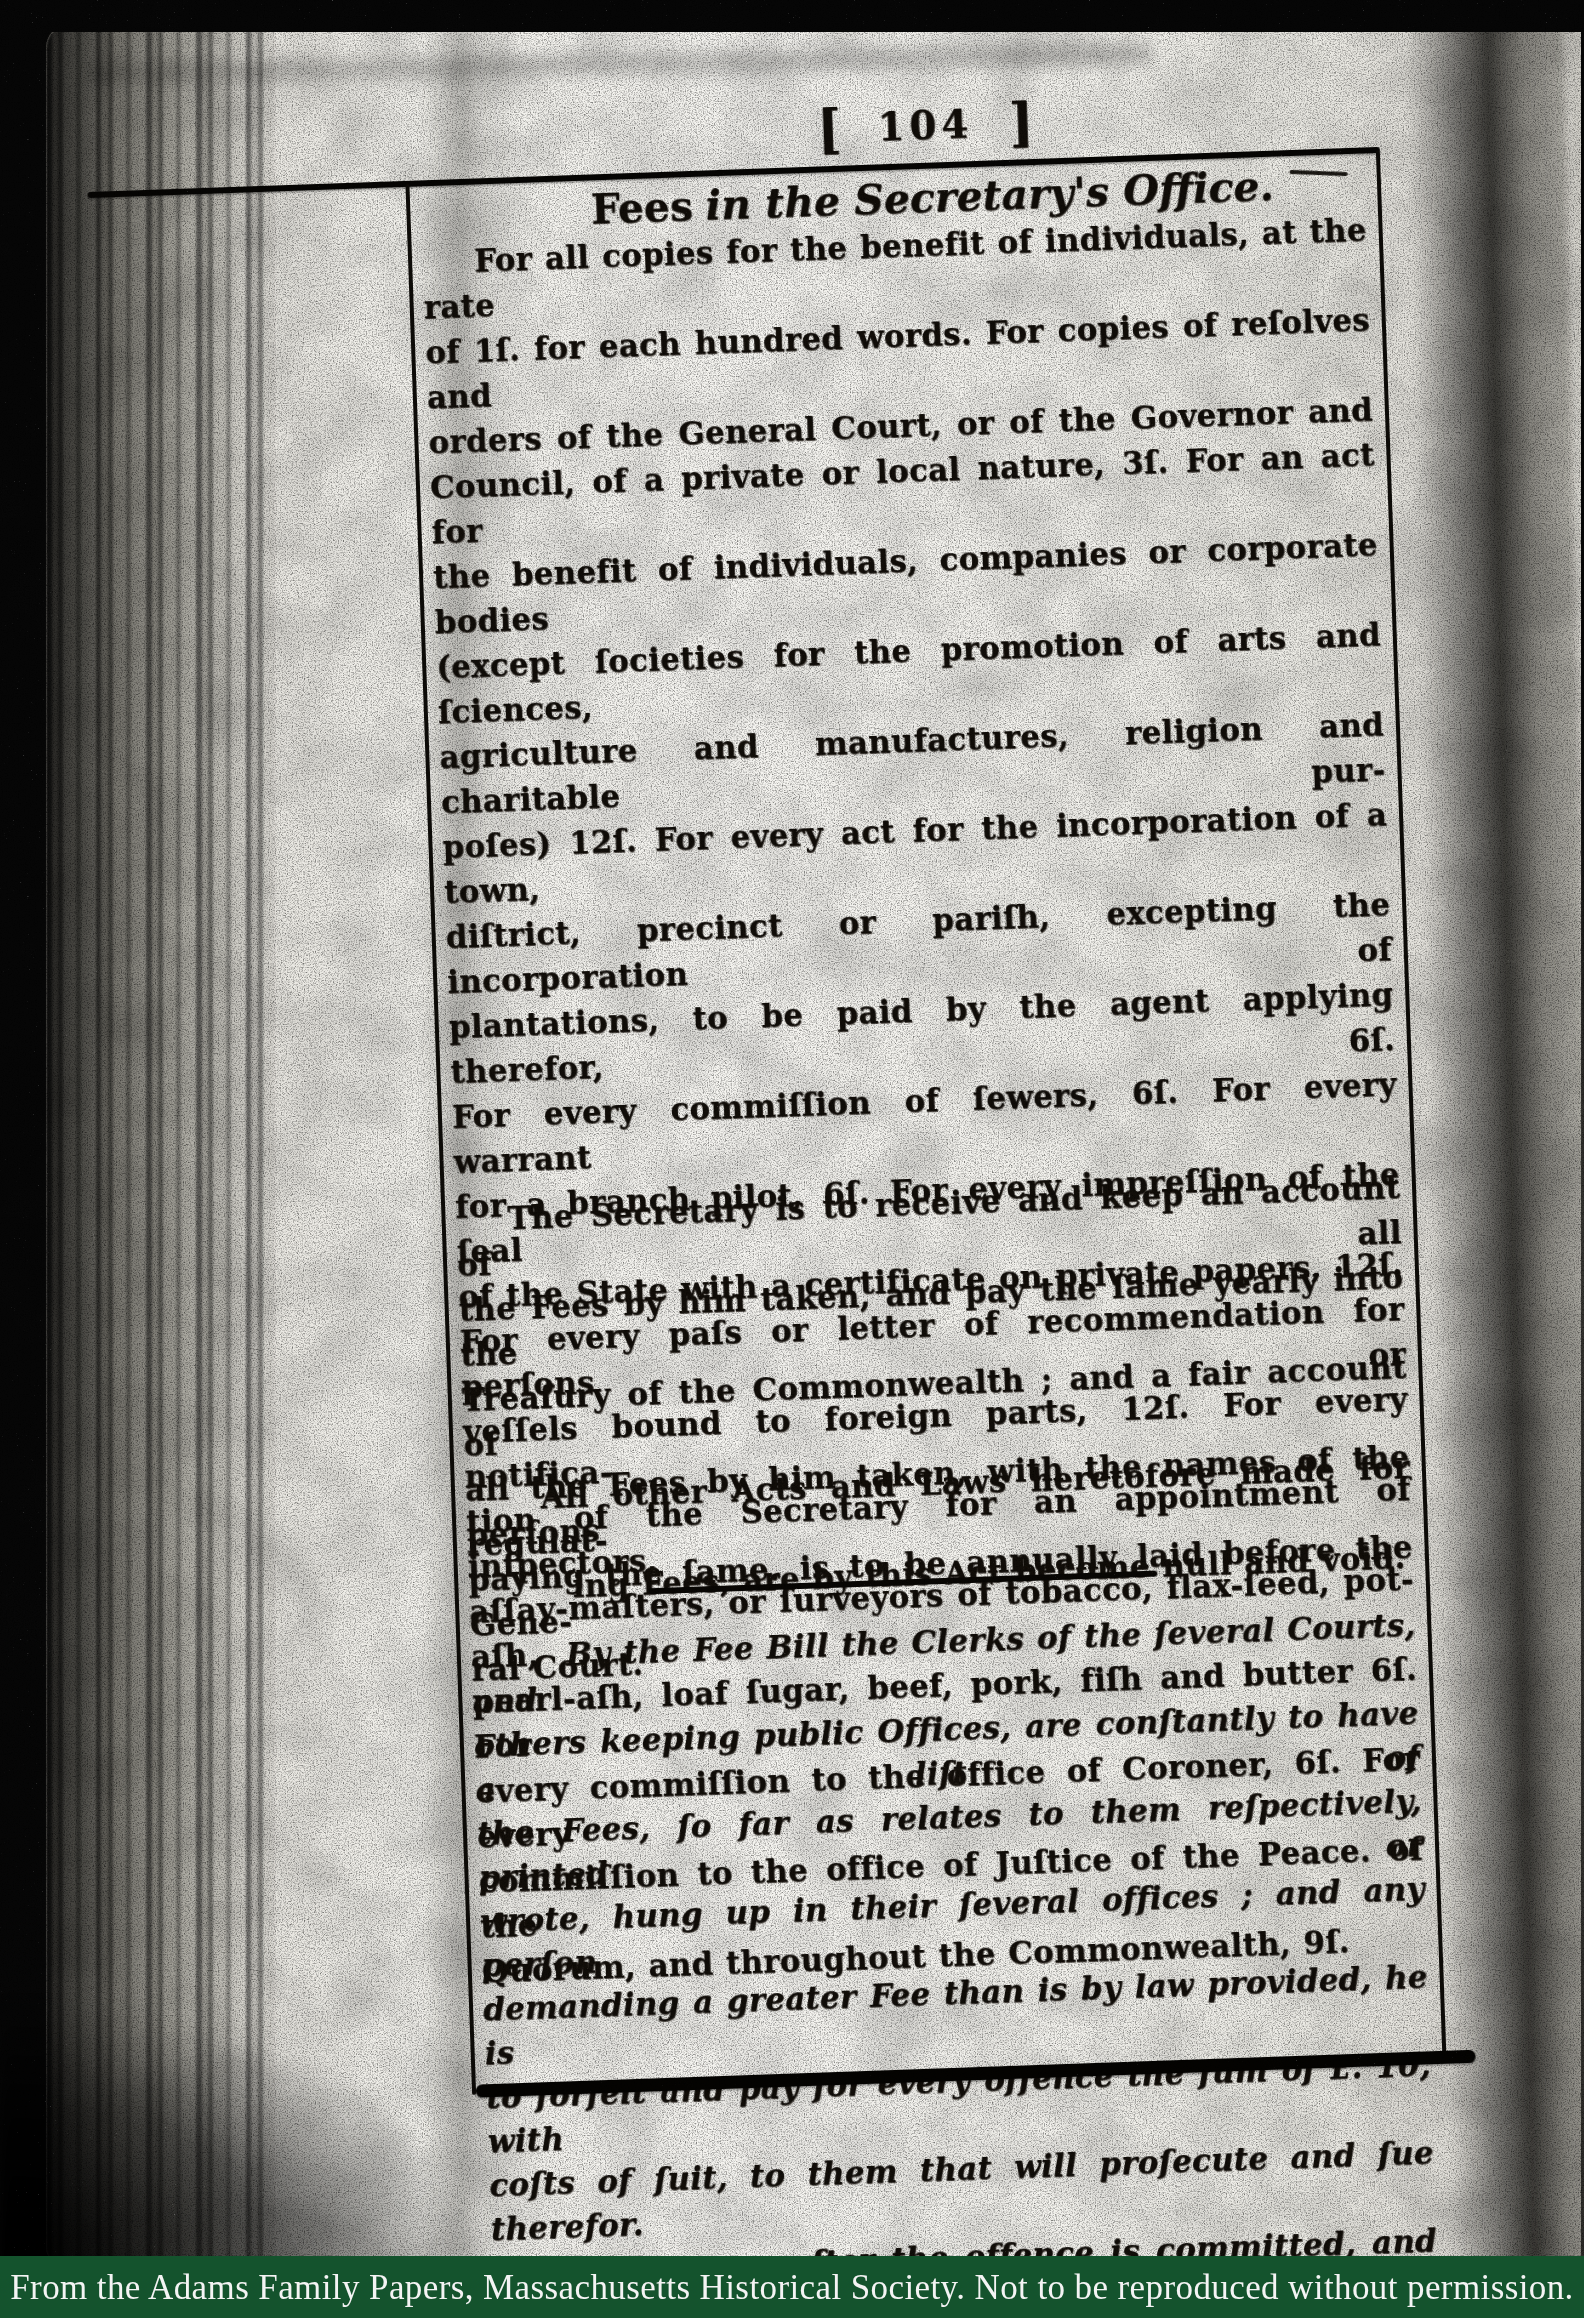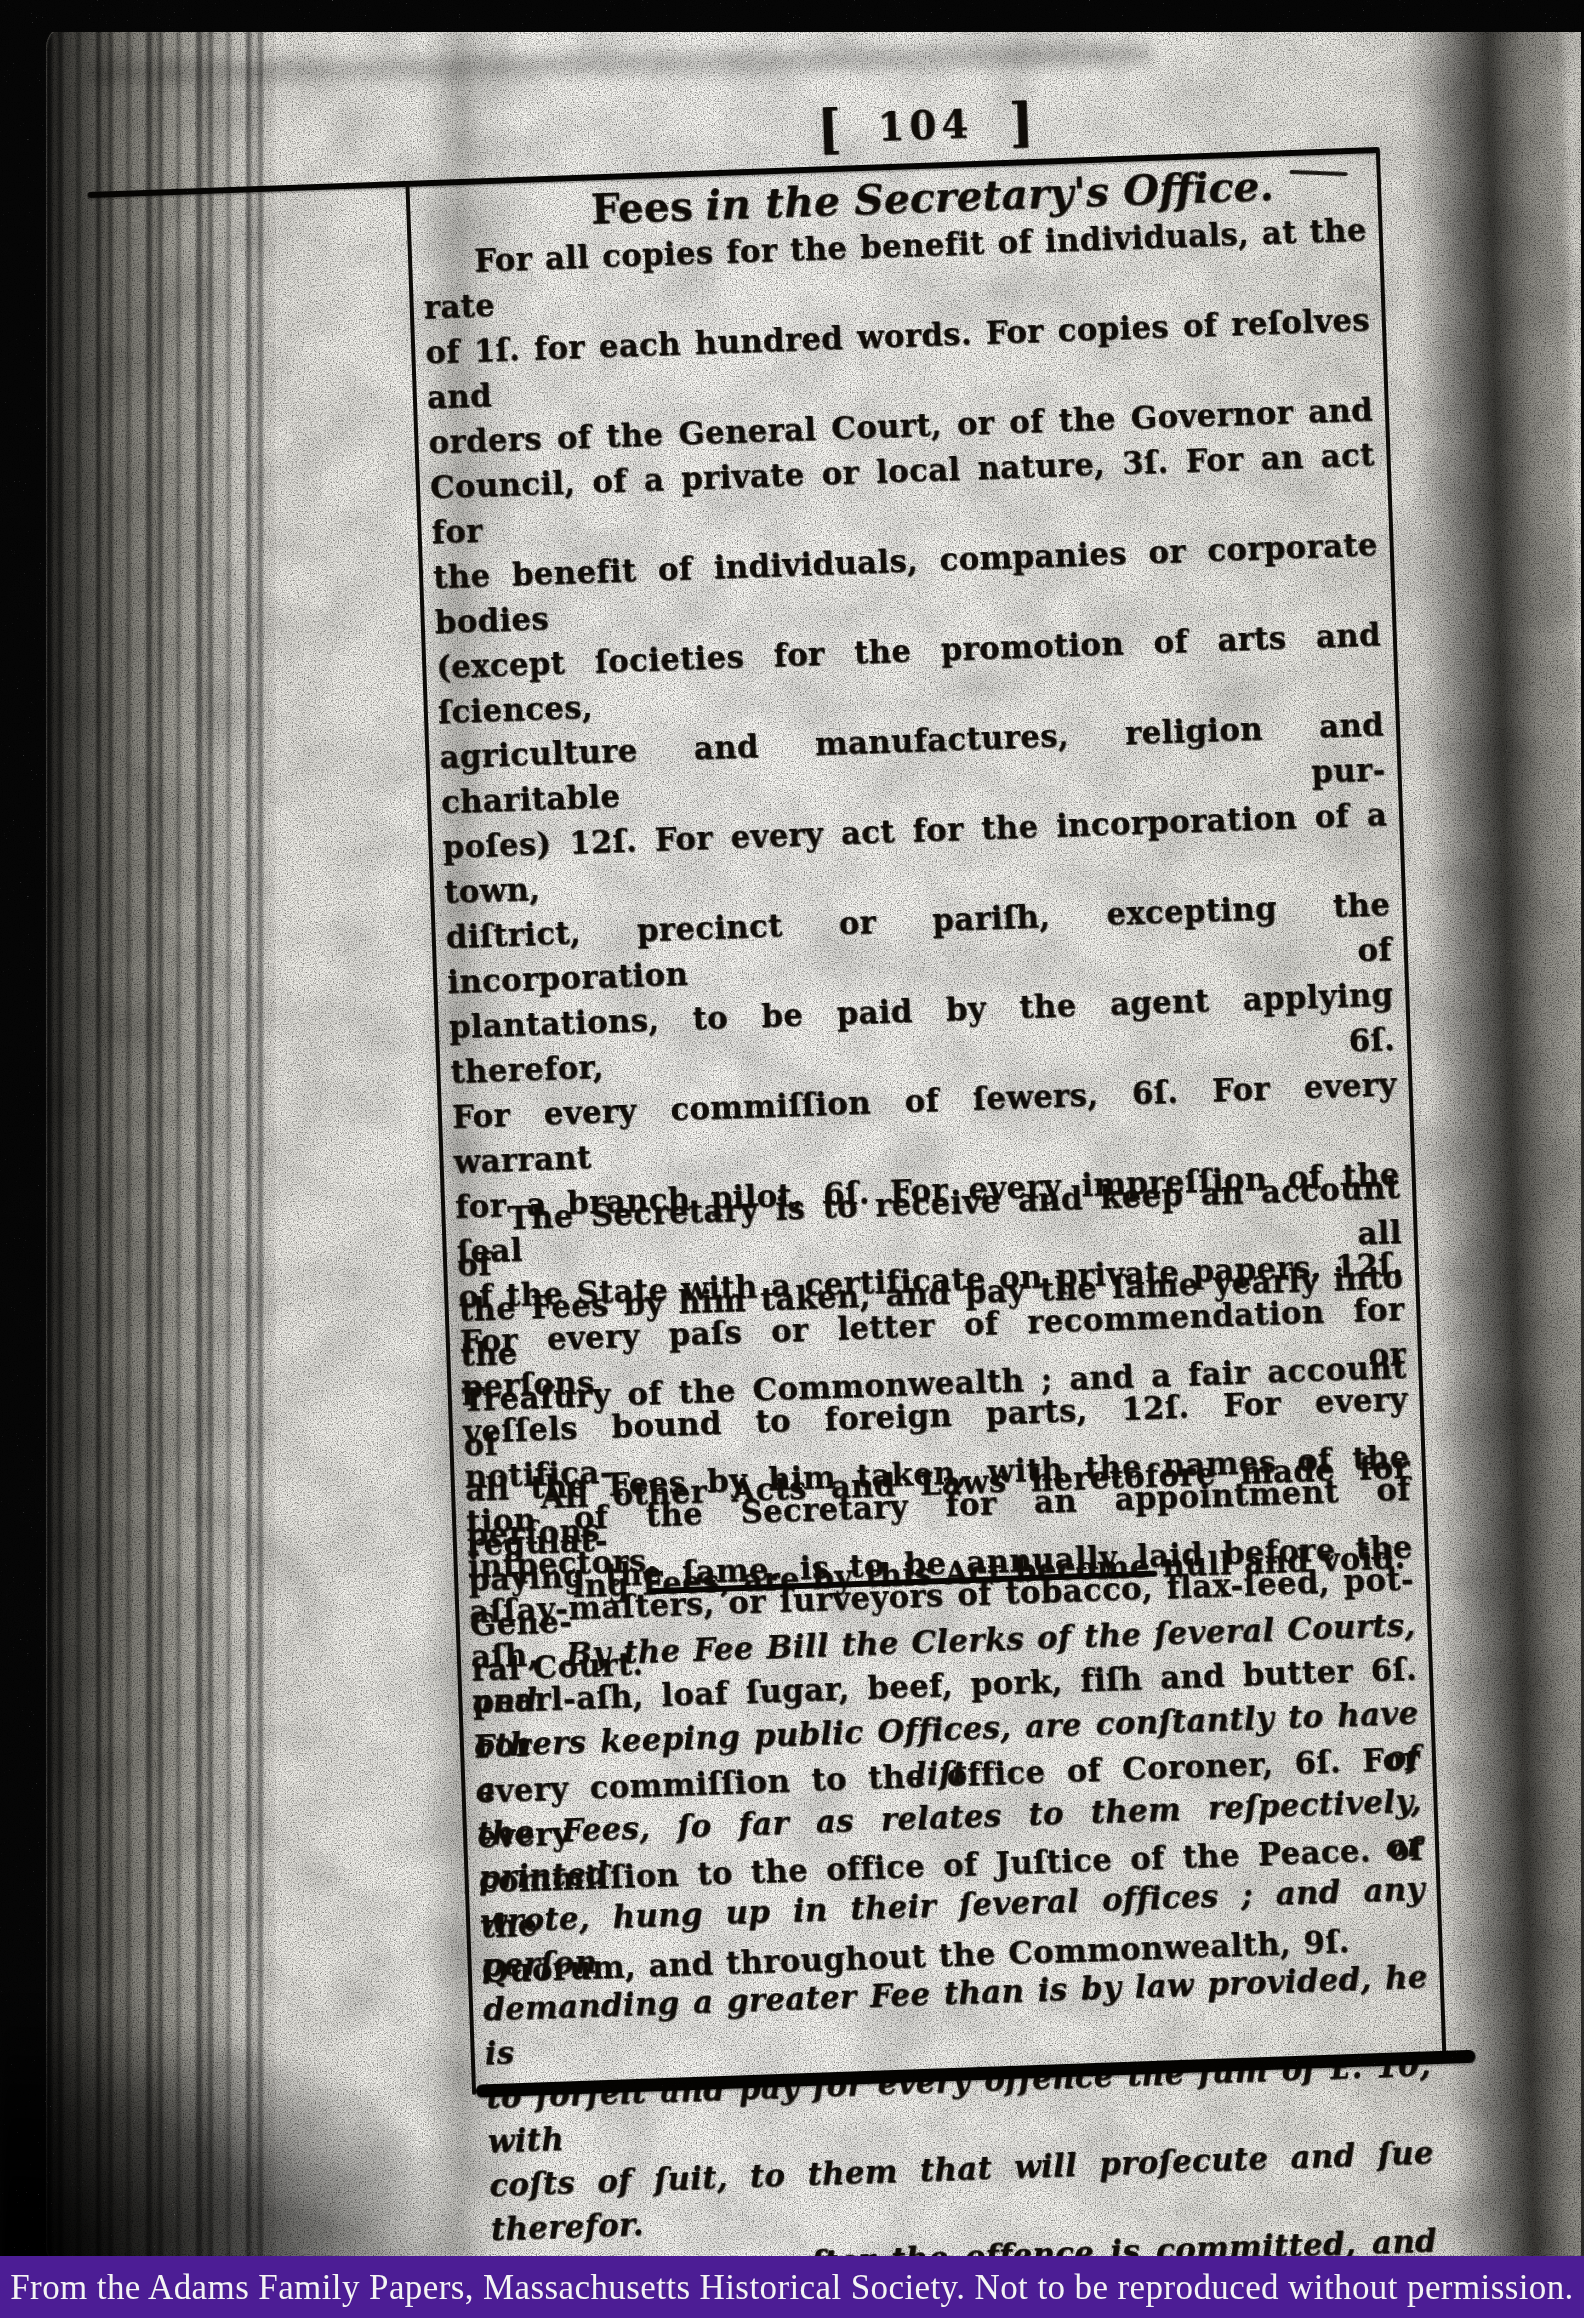--- a/index.html
+++ b/index.html
@@ -108,21 +108,21 @@
   .para3{top:1364px;}
   .para3 .line:first-child{text-indent:75px;}
   .para3 .line:last-child{text-indent:104px;}
   .note{
     top:1522px;font-style:italic;line-height:44px;font-size:31px;
   }
   .note .line:first-child{text-indent:95px;}
   .note .line:last-child{text-align-last:justify;}
   
   .credit-bar{
-    position:absolute;left:0;top:2256px;width:1584px;height:63px;background:#4c1d95;
+    position:absolute;left:0;top:2256px;width:1584px;height:63px;background:#14532d;
     display:flex;align-items:center;justify-content:center;z-index:8;
   }
   .credit-bar .credit{
     font-family:"Liberation Serif","DejaVu Serif",serif;
     font-size:35px;color:#f4f4f4;letter-spacing:0.4px;white-space:nowrap;
   }
   
   .noise{position:absolute;left:0;top:0;z-index:6;pointer-events:none;}
 </style>
 </head>

